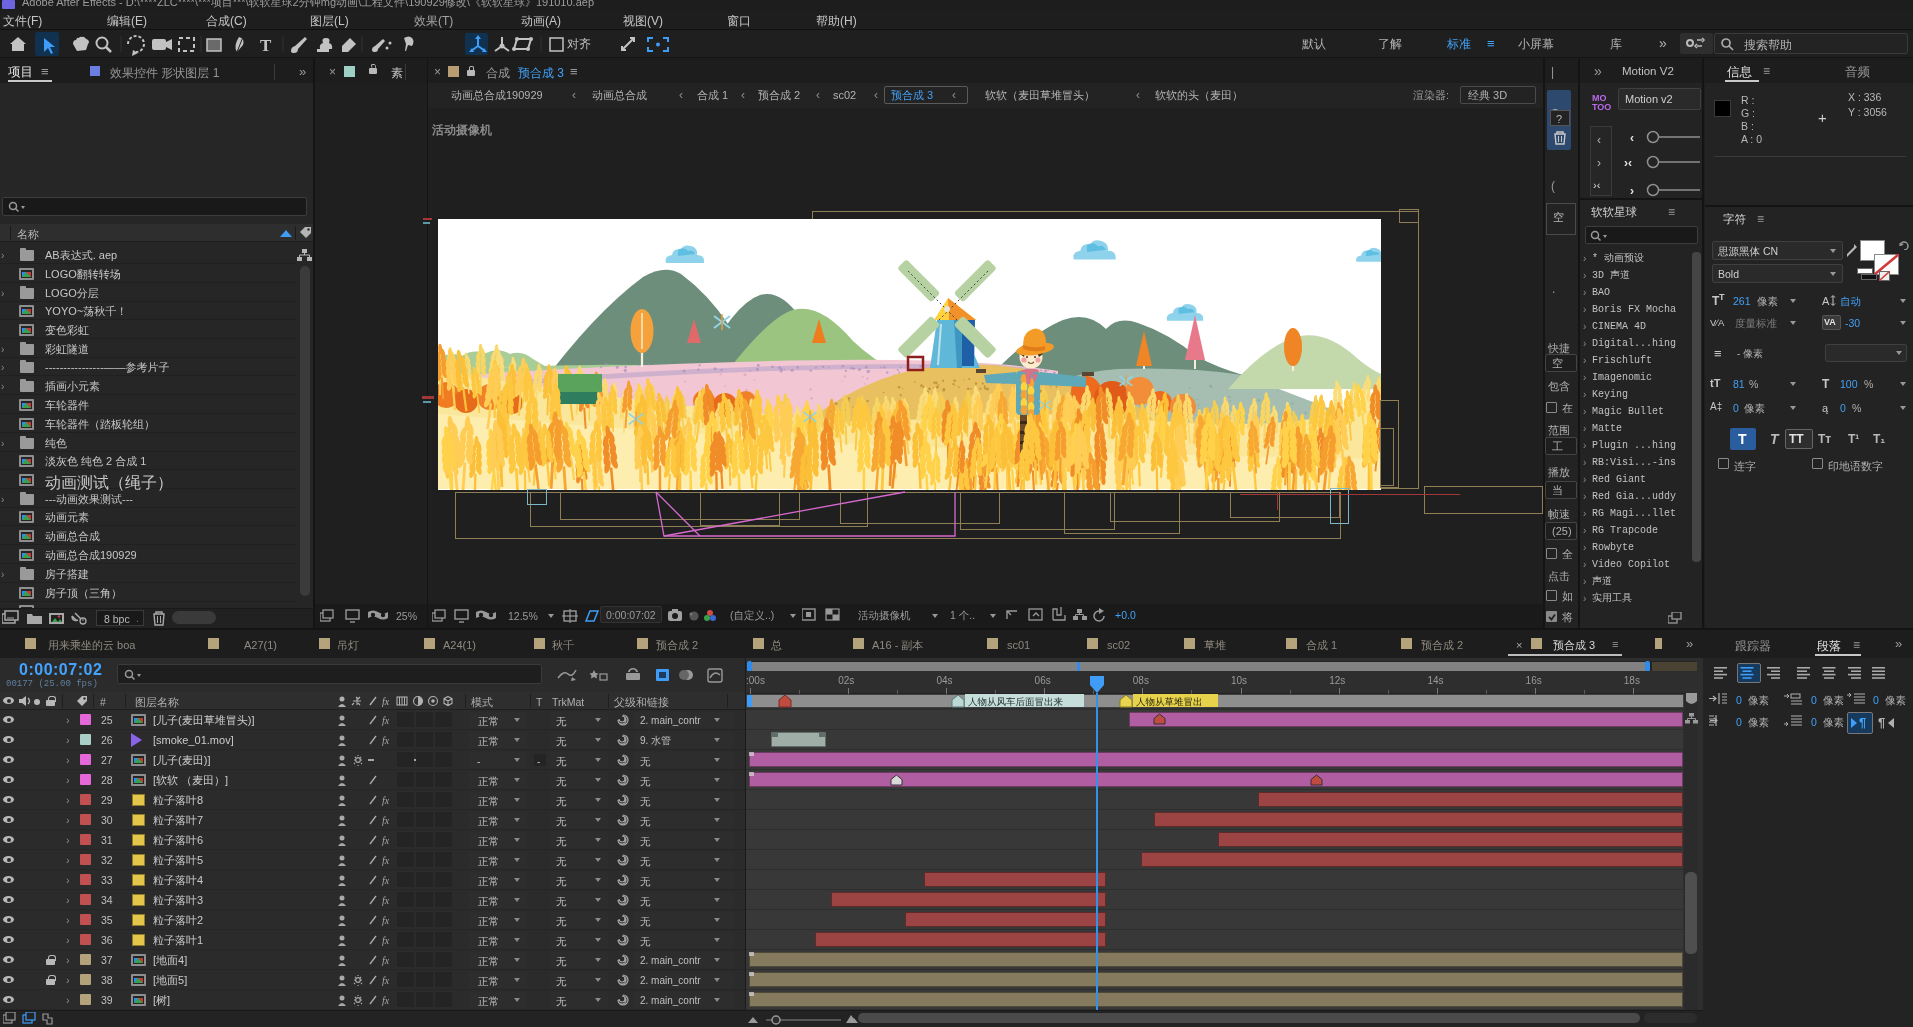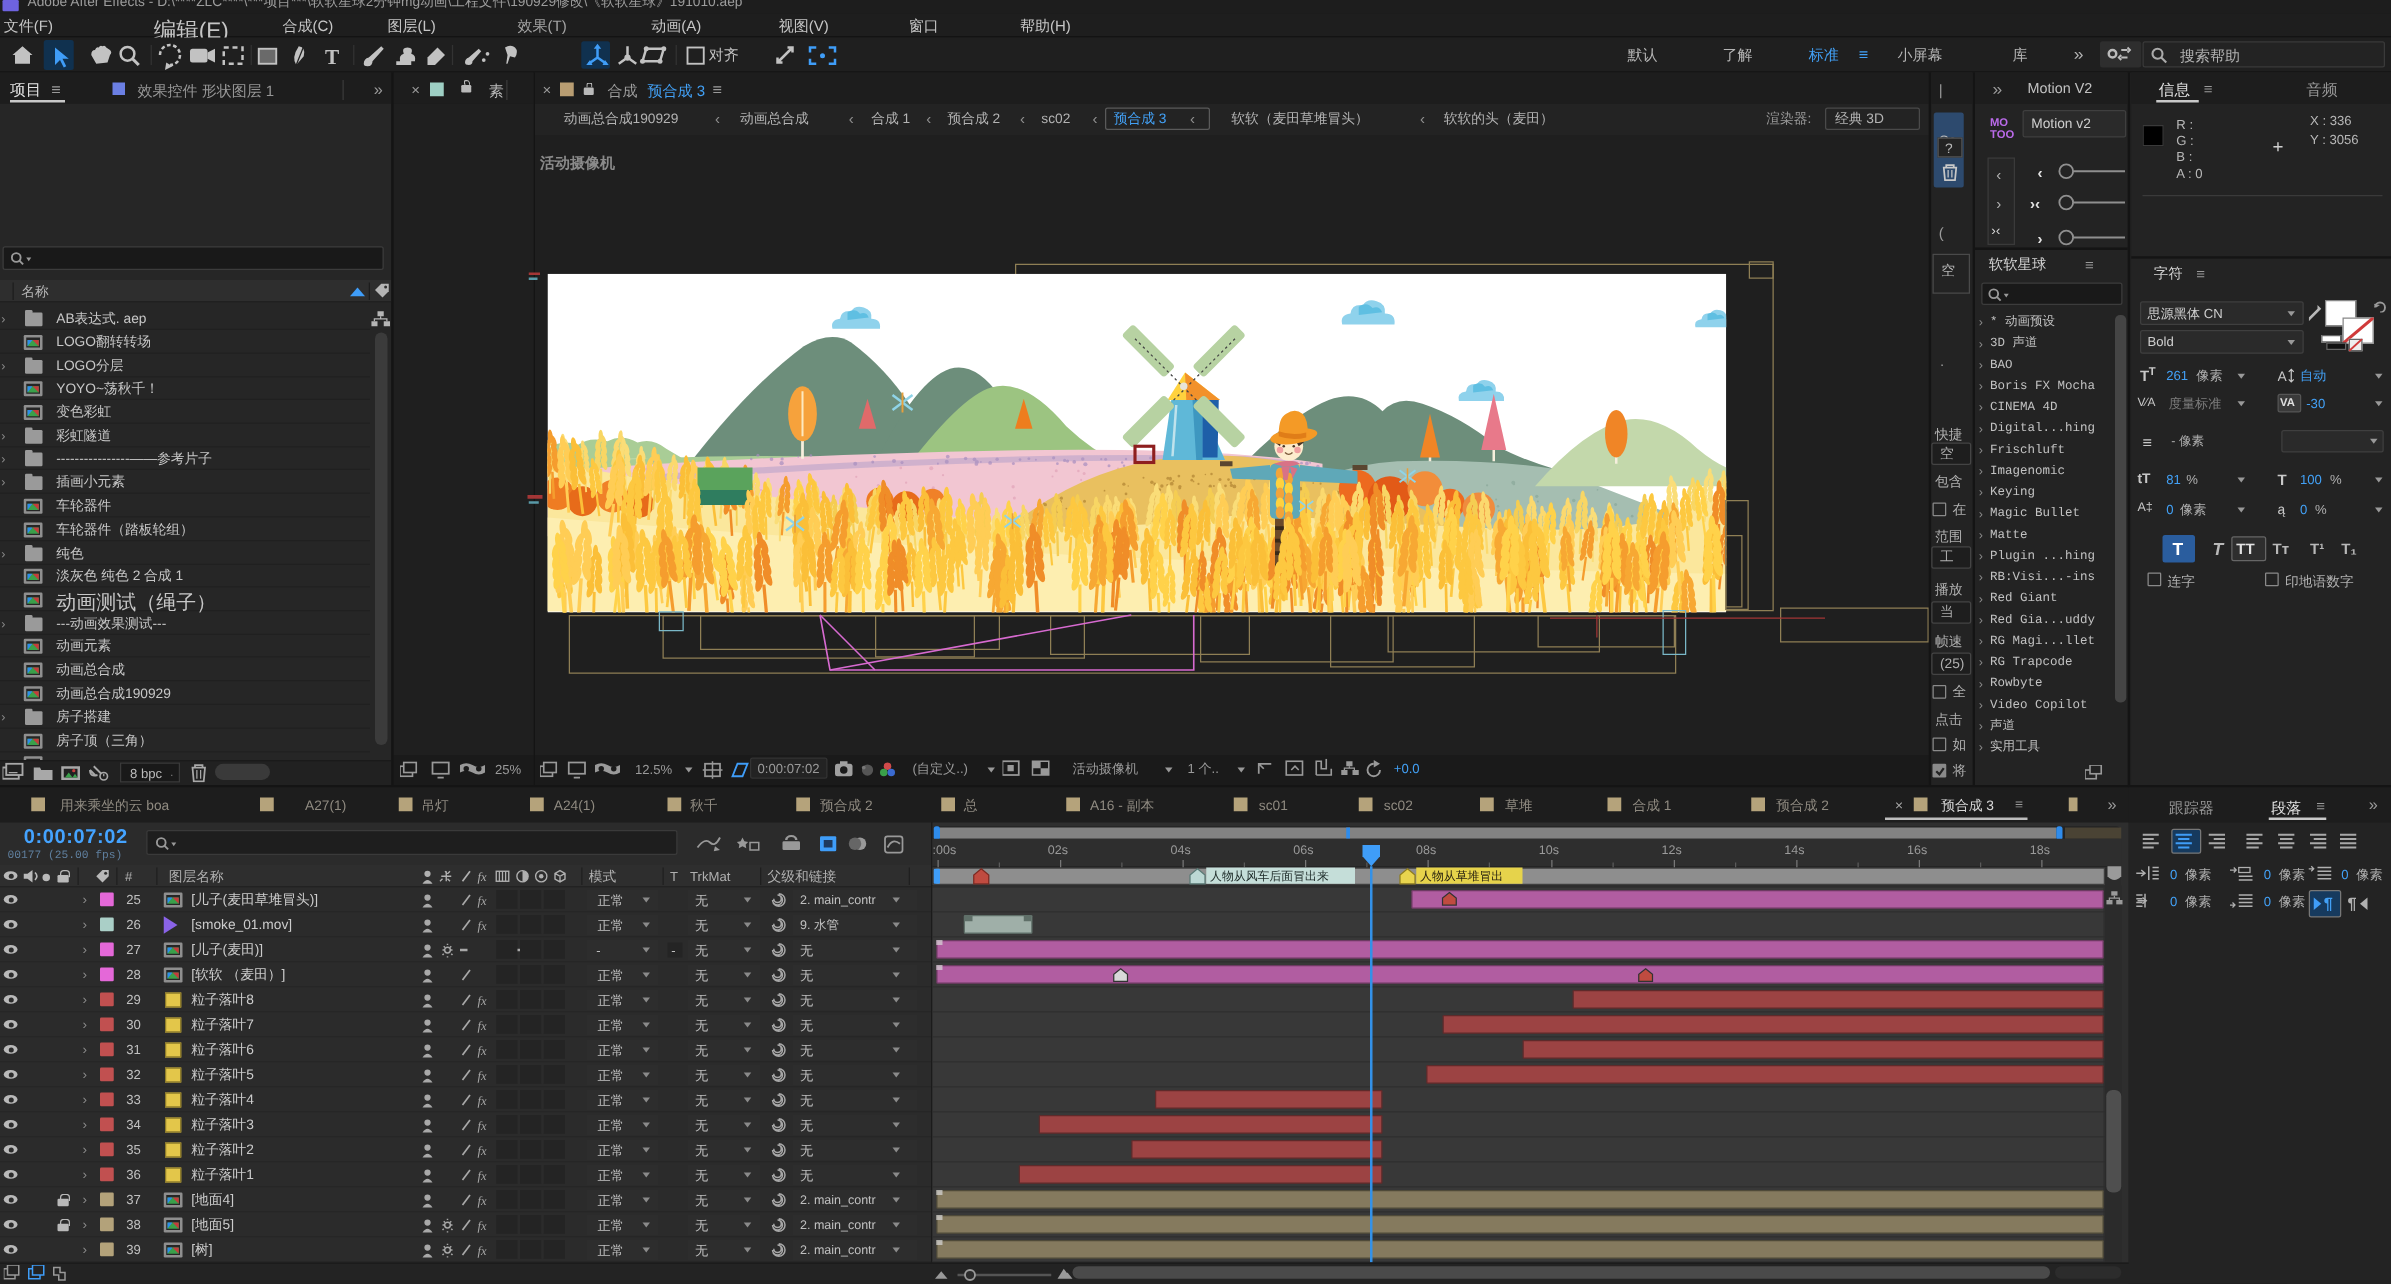--- a/index.html
+++ b/index.html
@@ -21,22 +21,22 @@
 .cico:before{content:"";position:absolute;left:2px;top:2px;width:11px;height:8px;background:#262626}
 .cico:after{content:"";position:absolute;left:3px;top:4px;width:0;height:0;border-left:4px solid #2f8ceb;border-bottom:5px solid #3aa04a;border-right:5px solid #c43c3c}
 .solid{position:absolute;width:13px;height:12px;background:#e3c64a;border:1px solid #8f7d2a}
 .chk{position:absolute;width:11px;height:11px;border:1px solid #8a8a8a;border-radius:1px;background:#222}
 </style></head><body>
 <div class="ap" style="left:0px;top:0px;width:1913px;height:11px;background:#1d1d1d"></div>
 <div class="ap" style="left:2px;top:0px;width:13px;height:9px;background:#6e63e0;border-radius:1px"></div>
 <div class="txt " style="left:22px;top:-3px;color:#9d9d9d;letter-spacing:0;font-size:11px;">Adobe After Effects - D:\****ZLC****\***项目***\软软星球2分钟mg动画\工程文件\190929修改\《软软星球》191010.aep</div>
 <div class="ap" style="left:0px;top:11px;width:1913px;height:19px;background:#1e1e1e;border-bottom:1px solid #111"></div>
 <div class="txt " style="left:3px;top:15px;color:#c6c6c6;font-size:12px;">文件(F)</div>
-<div class="txt " style="left:107px;top:15px;color:#c6c6c6;font-size:18px;margin-left:16px;">编辑(E)</div>
-<div class="txt " style="left:206px;top:15px;color:#c6c6c6;font-size:12px;margin-left:20px;">合成(C)</div>
+<div class="txt " style="left:107px;top:15px;color:#c6c6c6;font-size:12px;">编辑(E)</div>
+<div class="txt " style="left:206px;top:15px;color:#c6c6c6;font-size:12px;">合成(C)</div>
 <div class="txt " style="left:310px;top:15px;color:#c6c6c6;font-size:12px;">图层(L)</div>
 <div class="txt " style="left:414px;top:15px;color:#a3a3a3;font-size:12px;">效果(T)</div>
 <div class="txt " style="left:521px;top:15px;color:#c6c6c6;font-size:12px;">动画(A)</div>
 <div class="txt " style="left:623px;top:15px;color:#c6c6c6;font-size:12px;">视图(V)</div>
 <div class="txt " style="left:727px;top:15px;color:#c6c6c6;font-size:12px;">窗口</div>
 <div class="txt " style="left:816px;top:15px;color:#c6c6c6;font-size:12px;">帮助(H)</div>
 <div class="ap" style="left:0px;top:30px;width:1913px;height:28px;background:#1f1f1f;border-bottom:1px solid #141414"></div>
 <div class="ap" style="left:35px;top:32px;width:24px;height:24px;background:#10314f;border-radius:2px"></div>
 <div class="ap" style="left:465px;top:33px;width:23px;height:22px;background:#10314f;border-radius:2px"></div>
 <svg class="ap" style="left:0;top:30px" width="1330" height="28" viewBox="0 0 1330 28">

